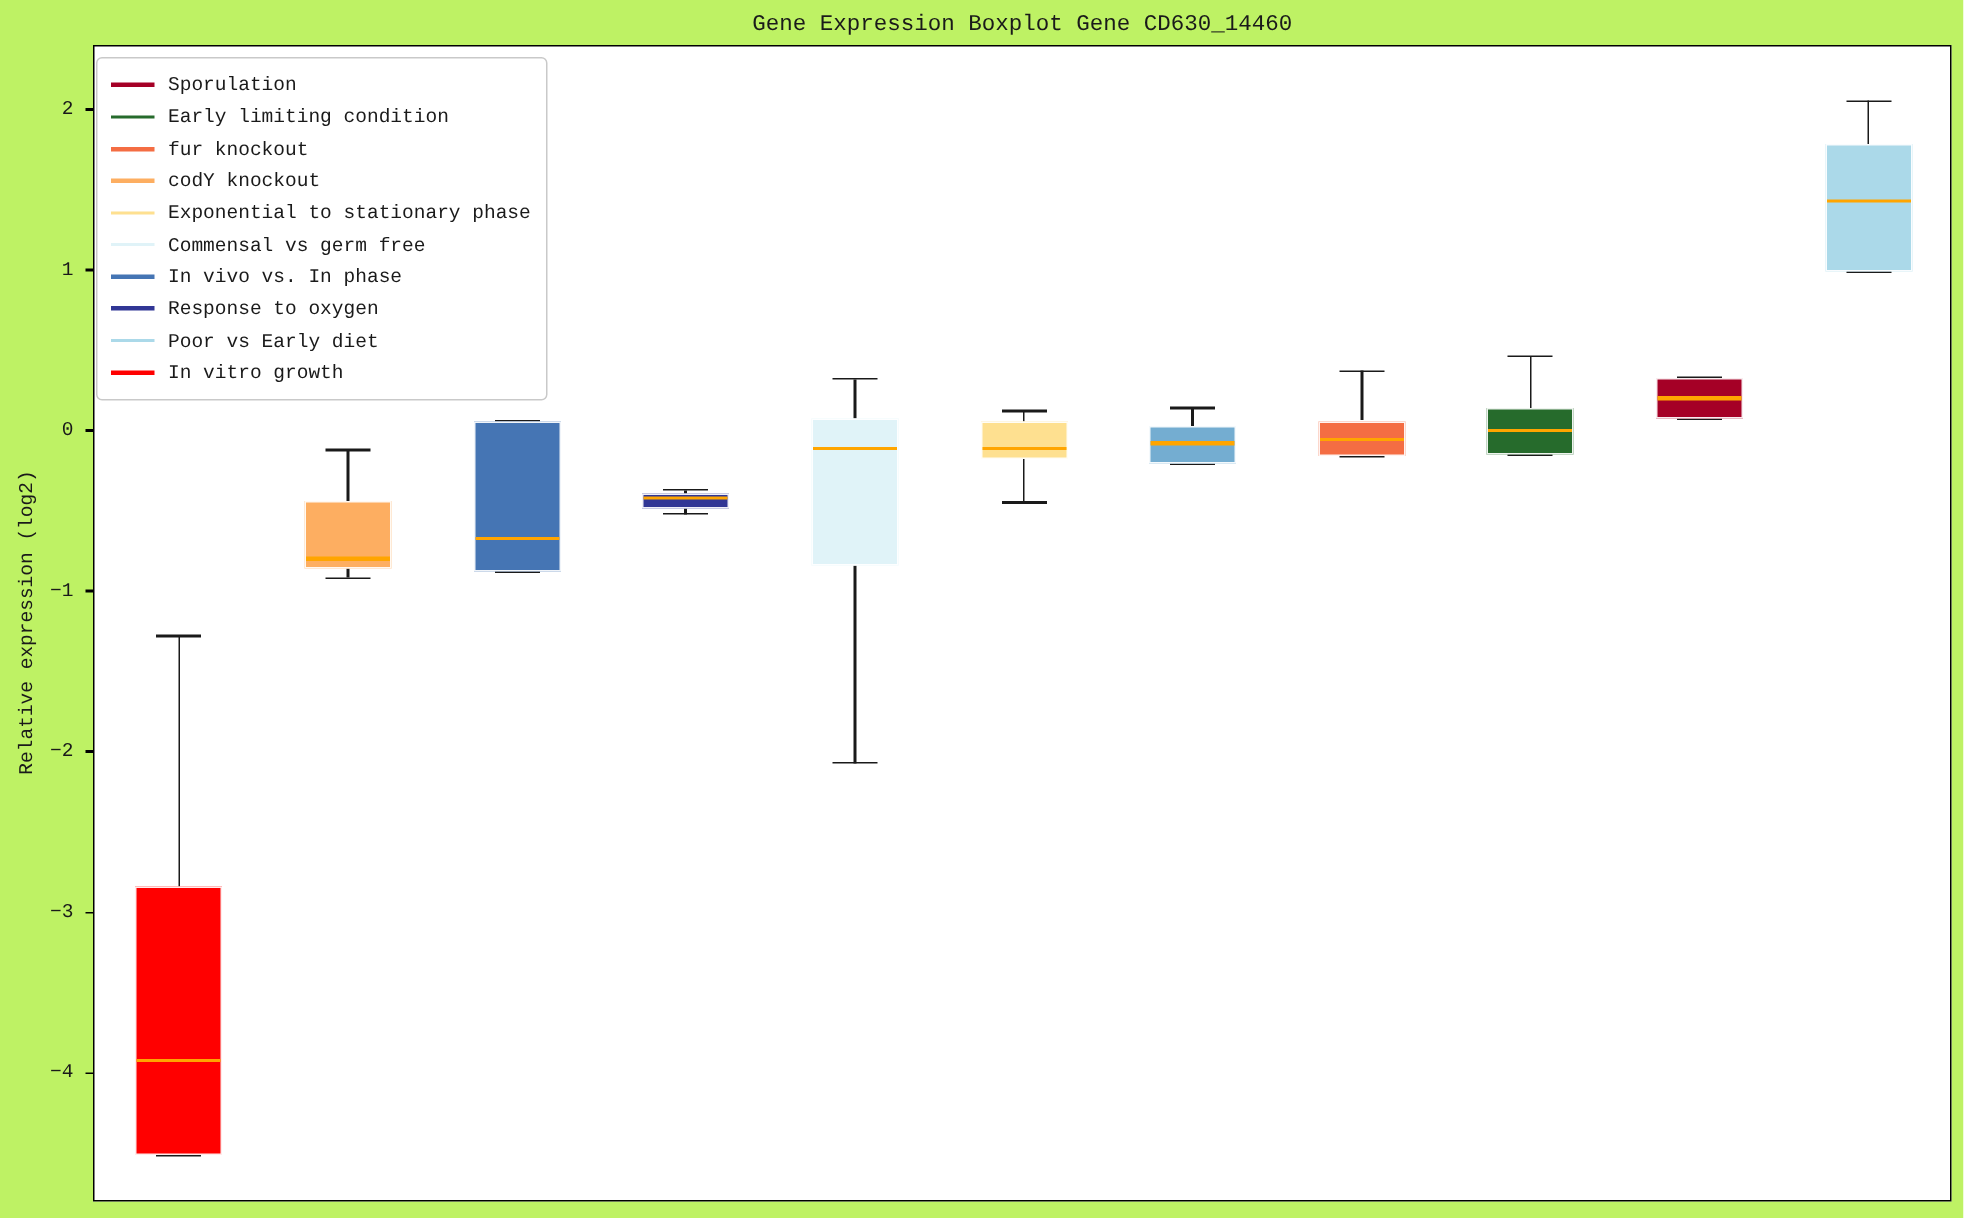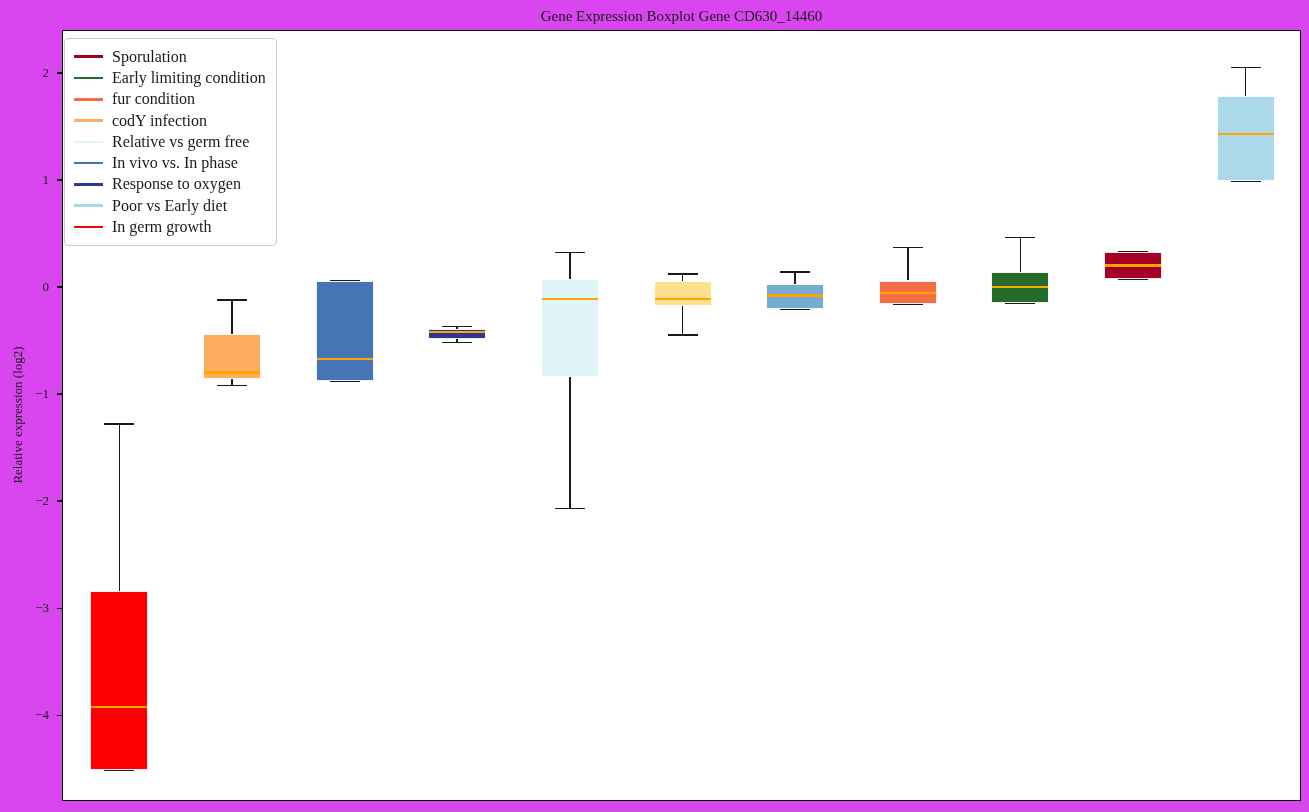--- a/index.html
+++ b/index.html
@@ -1,20 +1,20 @@
 <!DOCTYPE html>
 <html><head>
 <meta charset="utf-8">
 <style>
   html,body{margin:0;padding:0;background:#fff;}
   #figure{
     position:relative;
     width:1309px;height:812px;
-    background:#d946ef;
-    font-family:Liberation Serif, serif;
+    background:#bef264;
+    font-family:Liberation Mono, monospace;
     overflow:hidden;
   }
   #chart-title{
     position:absolute;
     left:62px;width:1239px;top:8px;
     text-align:center;
     font-size:15px;color:#1a1a1a;
   }
   #y-axis-label{
     position:absolute;
@@ -62,21 +62,21 @@
   }
   .legend-item{
     display:flex;align-items:center;
     height:21.3px;
   }
   .legend-swatch{
     width:29px;height:2.6px;
     margin-right:9px;flex:0 0 auto;
   }
   .legend-label{
-    font-size:16px;color:#1a1a1a;
+    font-size:13px;color:#1a1a1a;
     white-space:nowrap;
   }
 </style>
 </head>
 <body>
 
 <div id="figure">
   <div id="chart-title">Gene Expression Boxplot Gene CD630_14460</div>
   <div id="y-axis-label">Relative expression (log2)</div>
   <div id="yticks-layer">
@@ -191,40 +191,44 @@
       <div class="legend-item">
         <div class="legend-swatch" style="background: rgb(165, 0, 38);"></div>
         <div class="legend-label">Sporulation</div>
       </div>
       <div class="legend-item">
         <div class="legend-swatch" style="background: rgb(38, 107, 44);"></div>
         <div class="legend-label">Early limiting condition</div>
       </div>
       <div class="legend-item">
         <div class="legend-swatch" style="background: rgb(244, 109, 67);"></div>
-        <div class="legend-label">fur condition</div>
+        <div class="legend-label">fur knockout</div>
       </div>
       <div class="legend-item">
         <div class="legend-swatch" style="background: rgb(253, 174, 97);"></div>
-        <div class="legend-label">codY infection</div>
+        <div class="legend-label">codY knockout</div>
+      </div>
+      <div class="legend-item">
+        <div class="legend-swatch" style="background: rgb(254, 224, 144);"></div>
+        <div class="legend-label">Exponential to stationary phase</div>
       </div>
       <div class="legend-item">
         <div class="legend-swatch" style="background: rgb(224, 243, 248);"></div>
-        <div class="legend-label">Relative vs germ free</div>
+        <div class="legend-label">Commensal vs germ free</div>
       </div>
       <div class="legend-item">
         <div class="legend-swatch" style="background: rgb(69, 117, 180);"></div>
         <div class="legend-label">In vivo vs. In phase</div>
       </div>
       <div class="legend-item">
         <div class="legend-swatch" style="background: rgb(49, 54, 149);"></div>
         <div class="legend-label">Response to oxygen</div>
       </div>
       <div class="legend-item">
         <div class="legend-swatch" style="background: rgb(171, 217, 233);"></div>
         <div class="legend-label">Poor vs Early diet</div>
       </div>
       <div class="legend-item">
         <div class="legend-swatch" style="background: rgb(255, 0, 0);"></div>
-        <div class="legend-label">In germ growth</div>
+        <div class="legend-label">In vitro growth</div>
       </div>
     </div>
 </div>
 
 </body></html>

